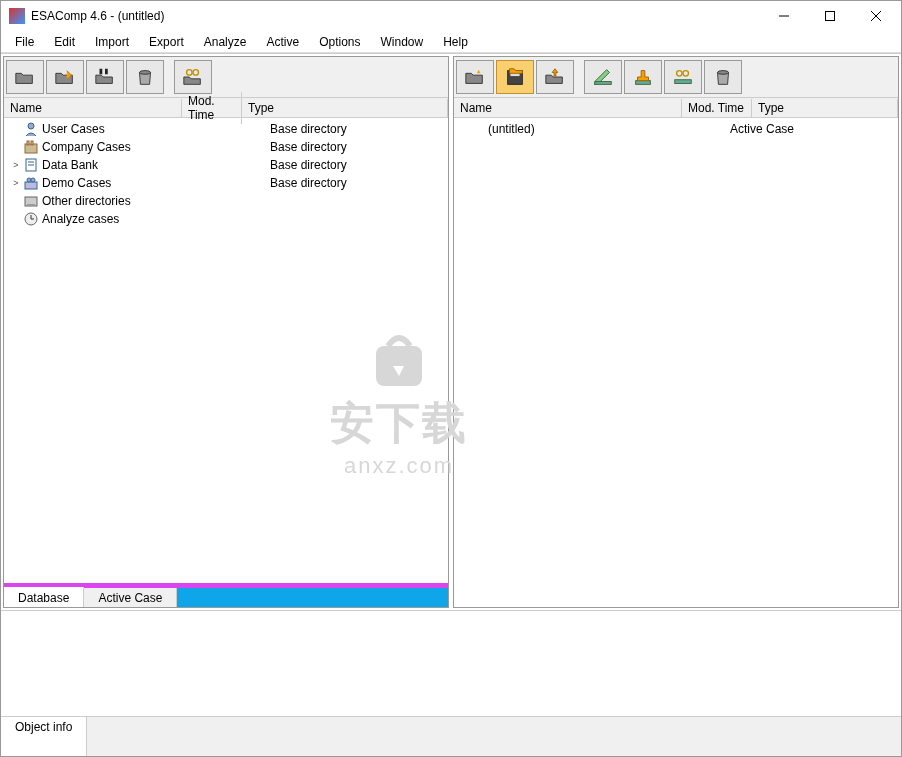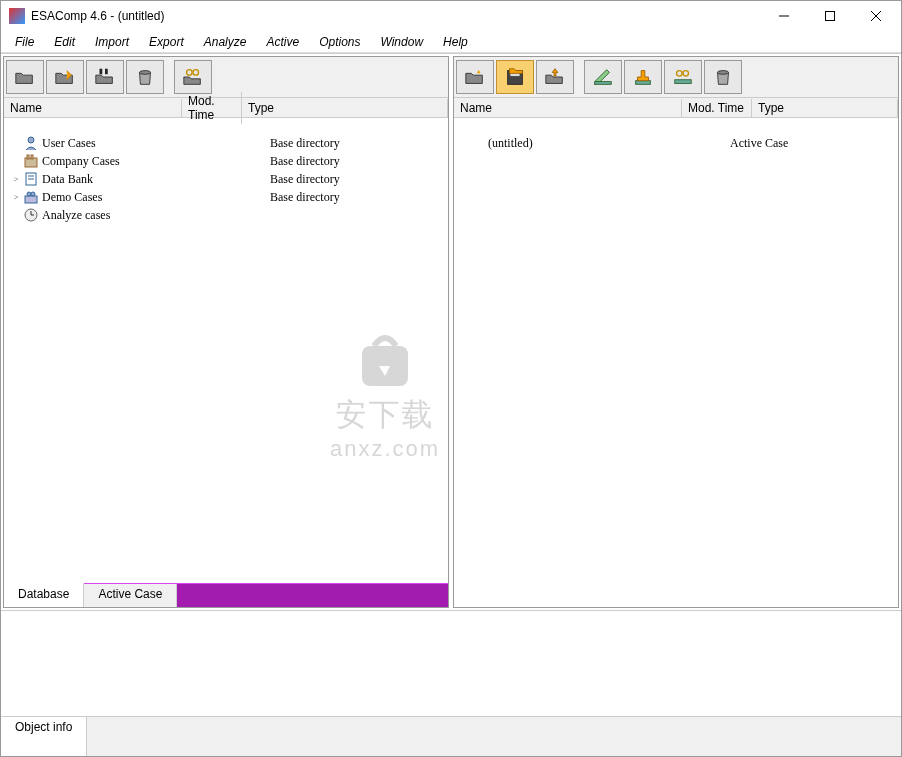--- a/index.html
+++ b/index.html
@@ -32,21 +32,21 @@
   color: #000;
 }
 .win-btn svg { stroke: #000; stroke-width: 1; fill: none; }
 .menubar {
   height: 22px;
   display: flex;
   align-items: center;
   padding: 0 4px;
   border-bottom: 1px solid #ddd;
 }
-.menubar span { padding: 2px 10px; color: #000; font-style: italic; }
+.menubar span { padding: 2px 10px; color: #000; }
 .work {
   flex: 1;
   display: flex;
   border-top: 1px solid #ccc;
   justify-content: center;
 }
 .pane {
   flex: 1;
   display: flex;
   flex-direction: column;
@@ -75,38 +75,37 @@
   height: 20px;
   align-items: center;
 }
 .headers .col {
   border-right: 1px solid #ccc;
   padding: 2px 6px;
 }
 .tree {
   flex: 1;
   overflow: auto;
-  padding: 16px 0;
-  font-family: Liberation Serif, serif;
+  padding: 2px 0;
 }
 .row {
   display: flex;
   align-items: center;
   height: 18px;
   padding-left: 6px;
 }
 .row .exp { width: 12px; display: inline-flex; justify-content: center; color: #555; font-size: 9px; }
 .row .ic { width: 18px; display: inline-flex; justify-content: center; }
 .row .nm { flex: 0 0 168px; padding-left: 2px;}
 .row .mt { flex: 0 0 62px; }
 .row .ty { flex: 1; }
 .tabs {
   display: flex;
-  background: #a21caf;
-  border-top: 1px solid #d946ef;
+  background: #0ea5e9;
+  border-top: 5px solid #d946ef;
   height: 24px;
 }
 .tabs .tab {
   padding: 3px 14px;
   border-right: 1px solid #ccc;
   background: #f0f0f0;
 }
 .tabs .tab.sel {
   background: #fff;
   border-top: 1px solid #fff;
@@ -131,21 +130,21 @@
 .pane-right .row .nm { flex: 0 0 200px; padding-left: 28px;}
 .watermark {
   position: absolute;
   left: 330px; top: 330px;
   color: #d7d7d7;
   font-size: 22px;
   pointer-events: none;
   text-align: center;
   letter-spacing: 2px;
 }
-.watermark .lg { font-size: 31px; font-weight: 400;}
+.watermark .lg { font-size: 44px; font-weight: 700;}
 svg.icon { width: 22px; height: 20px; }
 </style>
 </head>
 <body>
 
 <div class="titlebar">
   <div class="app-icon"></div>
   <div class="title">ESAComp 4.6 - (untitled)</div>
   <div class="win-btn">
       <svg width="10" height="10">
@@ -267,20 +266,32 @@
             </svg>
           </span>
         <span class="nm">Demo Cases</span>
         <span class="mt"></span>
         <span class="ty">Base directory</span>
       </div>
       <div class="row">
         <span class="exp"></span>
         <span class="ic">
             <svg width="14" height="14">
+              <rect x="1" y="3" width="12" height="9" fill="#ccc" stroke="#666"></rect>
+              <rect x="3" y="10" width="8" height="2" fill="#999"></rect>
+            </svg>
+          </span>
+        <span class="nm">Other directories</span>
+        <span class="mt"></span>
+        <span class="ty"></span>
+      </div>
+      <div class="row">
+        <span class="exp"></span>
+        <span class="ic">
+            <svg width="14" height="14">
               <circle cx="7" cy="7" r="6" fill="#eee" stroke="#666"></circle>
               <line x1="7" y1="7" x2="7" y2="3" stroke="#333"></line>
               <line x1="7" y1="7" x2="10" y2="7" stroke="#333"></line>
             </svg>
           </span>
         <span class="nm">Analyze cases</span>
         <span class="mt"></span>
         <span class="ty"></span>
       </div>
     </div>

